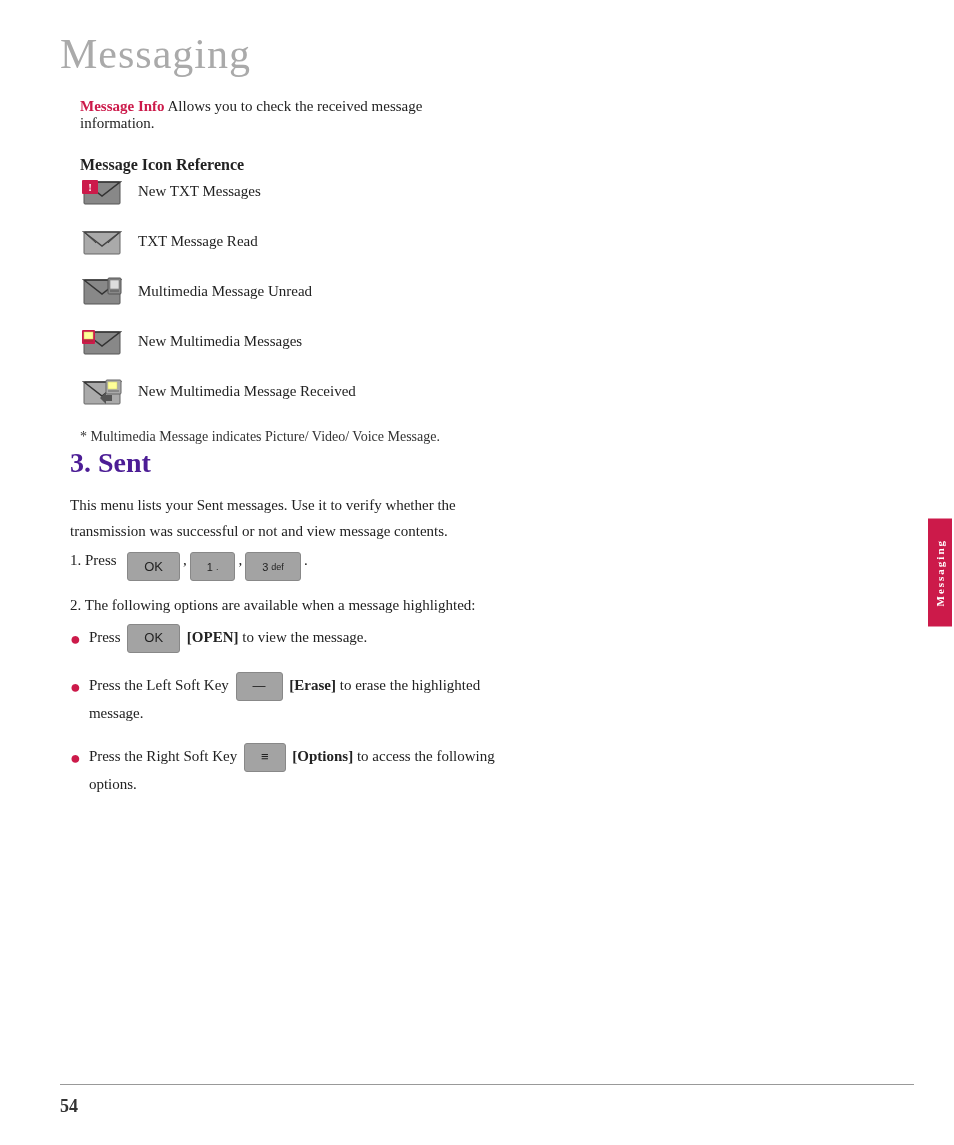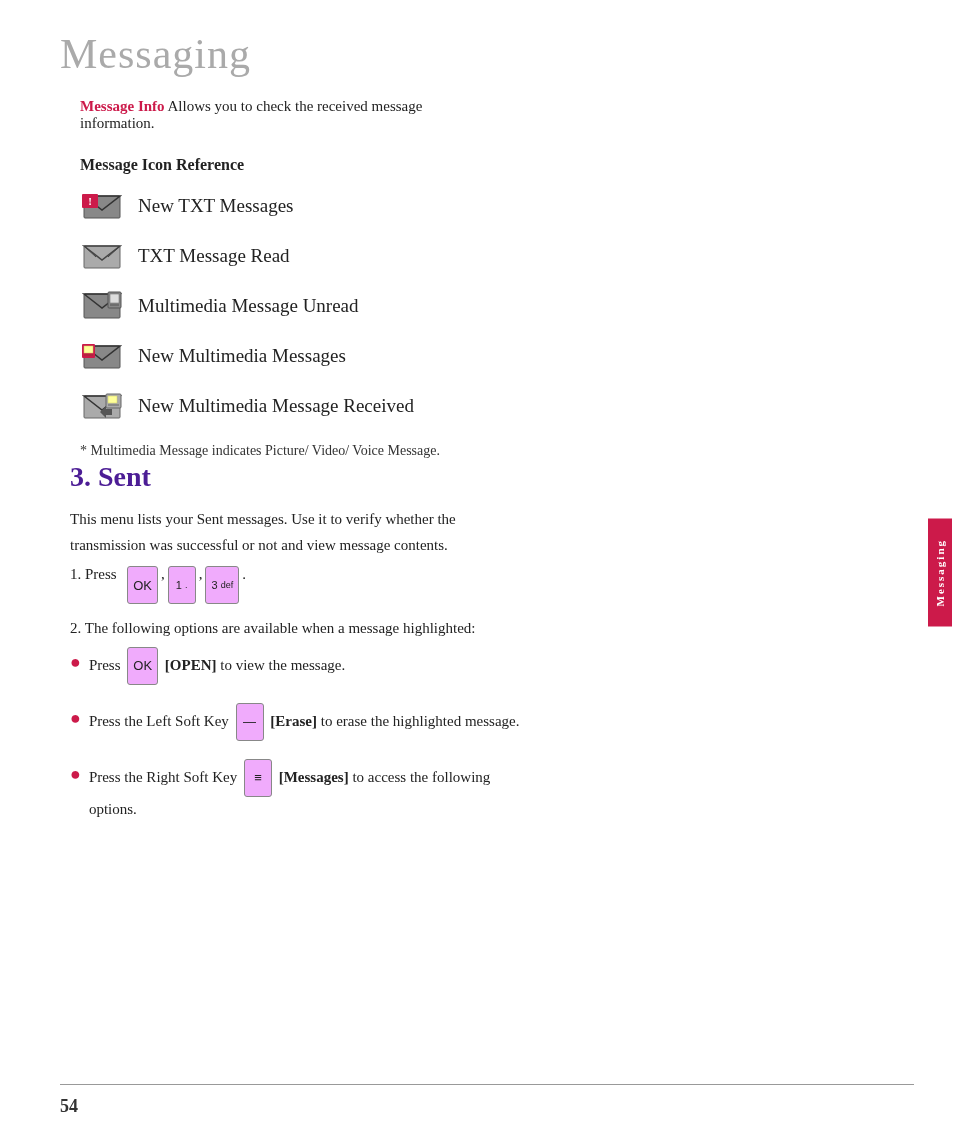--- a/index.html
+++ b/index.html
@@ -49,21 +49,20 @@
     .message-info-text {
       font-size: 15px;
       color: #222;
       display: inline;
     }
 
     .section-heading {
       font-weight: bold;
       font-size: 16px;
       color: #222;
-      margin-bottom: 14px;
       padding-left: 20px;
     }
 
     .icon-list {
       list-style: none;
       padding: 0;
       margin: 0;
     }
 
     .icon-list-item {
@@ -77,21 +76,21 @@
       width: 44px;
       height: 36px;
       margin-right: 14px;
       flex-shrink: 0;
       display: flex;
       align-items: center;
       justify-content: center;
     }
 
     .icon-label {
-      font-size: 19px;
+      font-size: 15px;
       color: #222;
       line-height: 1.3;
     }
 
     .footnote {
       padding-left: 20px;
       margin-top: 16px;
       font-size: 14px;
       color: #333;
       line-height: 1.5;
@@ -124,28 +123,28 @@
       font-size: 15px;
       color: #222;
     }
 
     .key-box {
       display: inline-flex;
       align-items: center;
       justify-content: center;
       border: 1px solid #888;
       border-radius: 3px;
-      padding: 1px 5px;
+      padding: 1px 16px;
       font-size: 13px;
       font-family: Arial, sans-serif;
       margin: 0 3px;
-      background: #f0abfc;
+      background: #a3a3a3;
       color: #222;
       min-width: 28px;
-      height: 38px;
+      height: 29px;
     }
 
     .bullet-list {
       list-style: none;
       padding: 0;
       margin: 0;
     }
 
     .bullet-item {
       display: flex;
@@ -336,21 +335,21 @@
       <li class="bullet-item">
         <span class="bullet-dot">●</span>
         <span class="bullet-text">
           Press the Left Soft Key <span class="key-box">—</span> <span class="bold-bracket">[Erase]</span> to erase the highlighted message.
         </span>
       </li>
 
       <li class="bullet-item">
         <span class="bullet-dot">●</span>
         <span class="bullet-text">
-          Press the Right Soft Key <span class="key-box">≡</span> <span class="bold-bracket">[Messages]</span> to access the following options.
+          Press the Right Soft Key <span class="key-box">≡</span> <span class="bold-bracket">[Options]</span> to access the following options.
         </span>
       </li>
 
     </ul>
 
   </div>
 
 </div>
 
 <div class="sidebar-wrapper">

